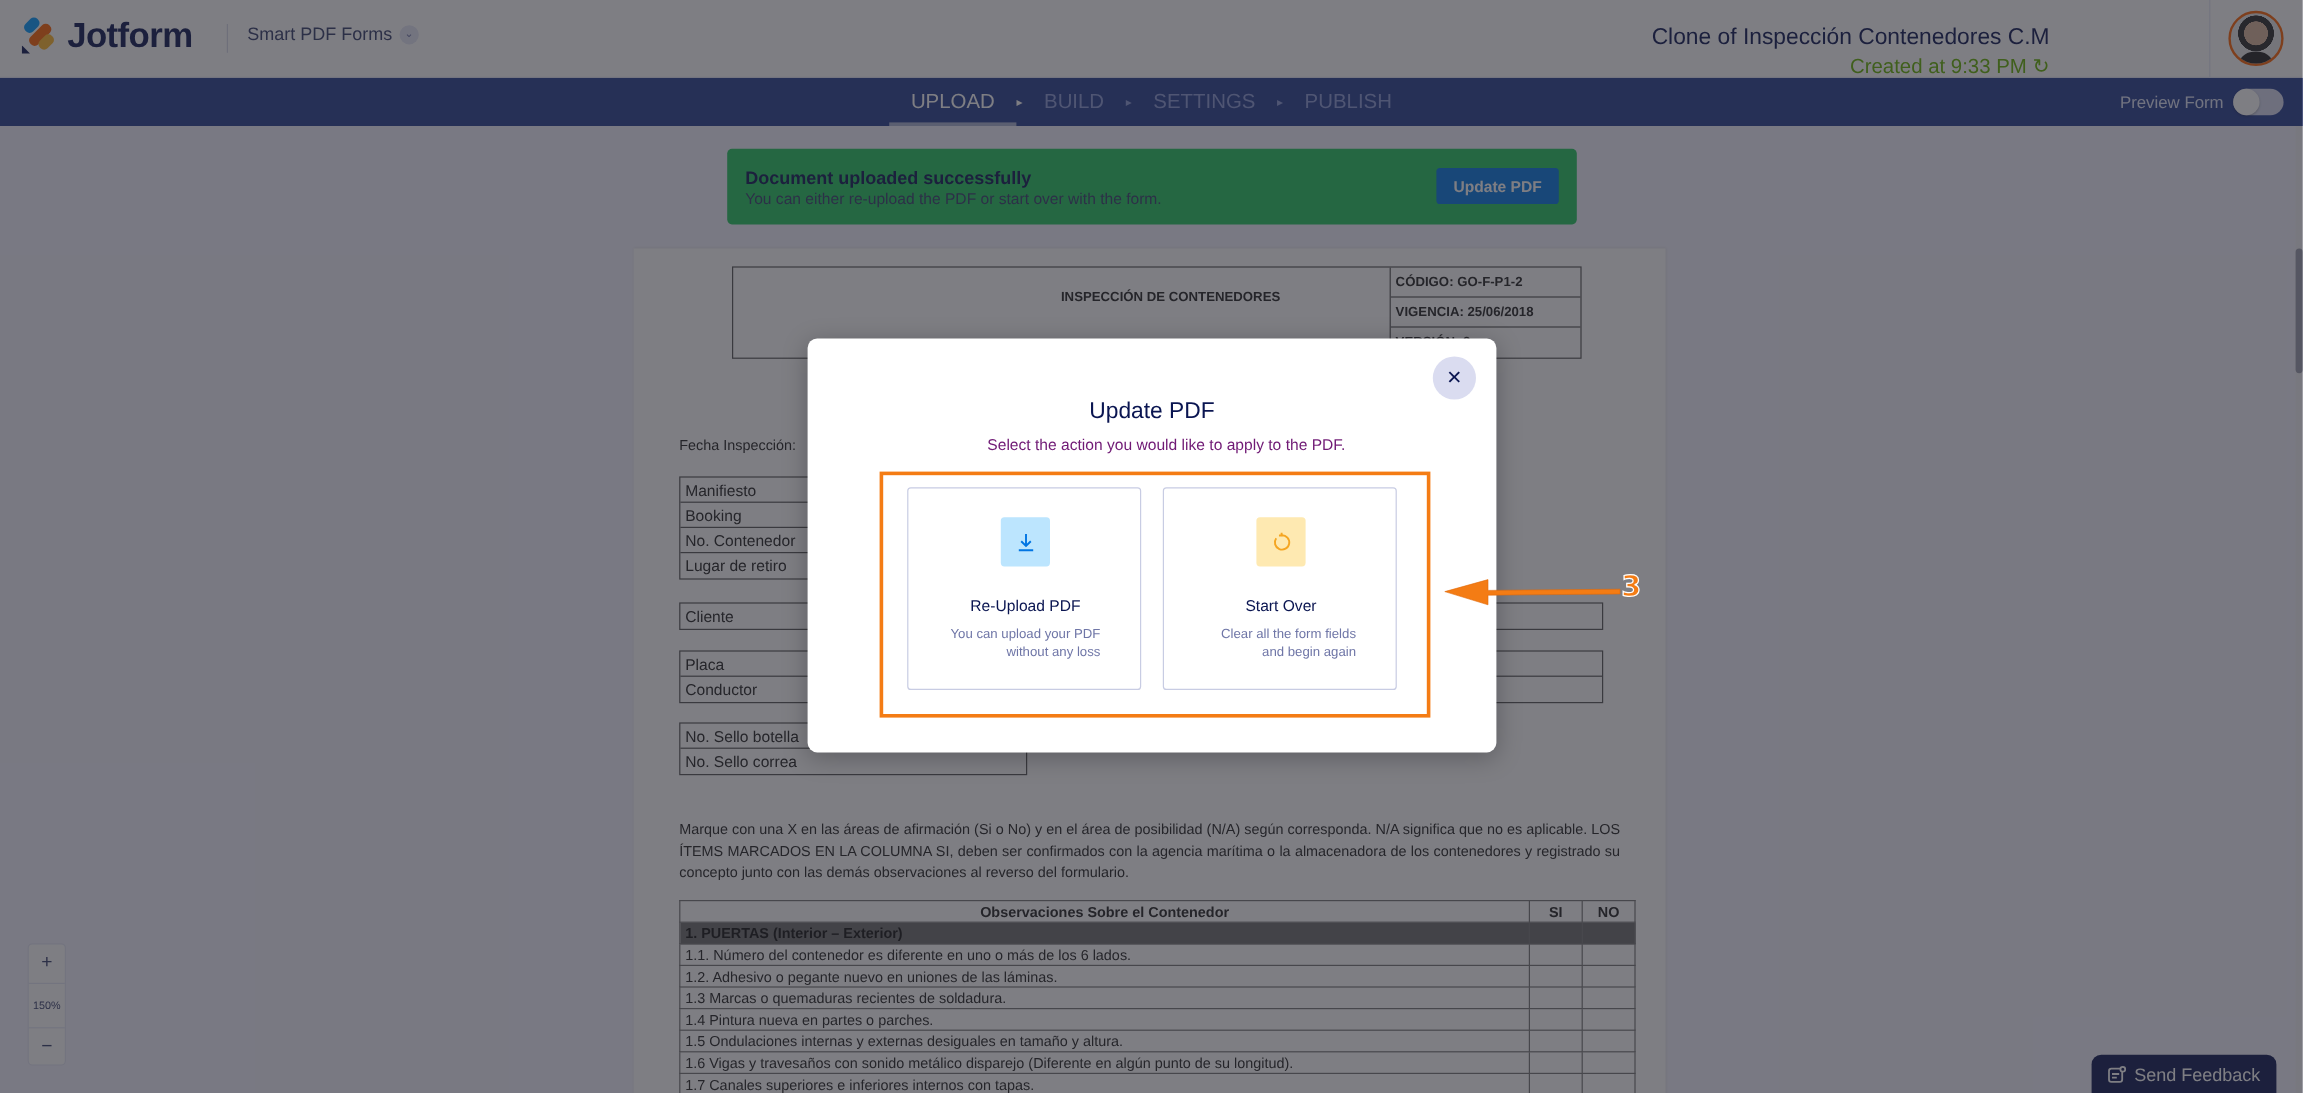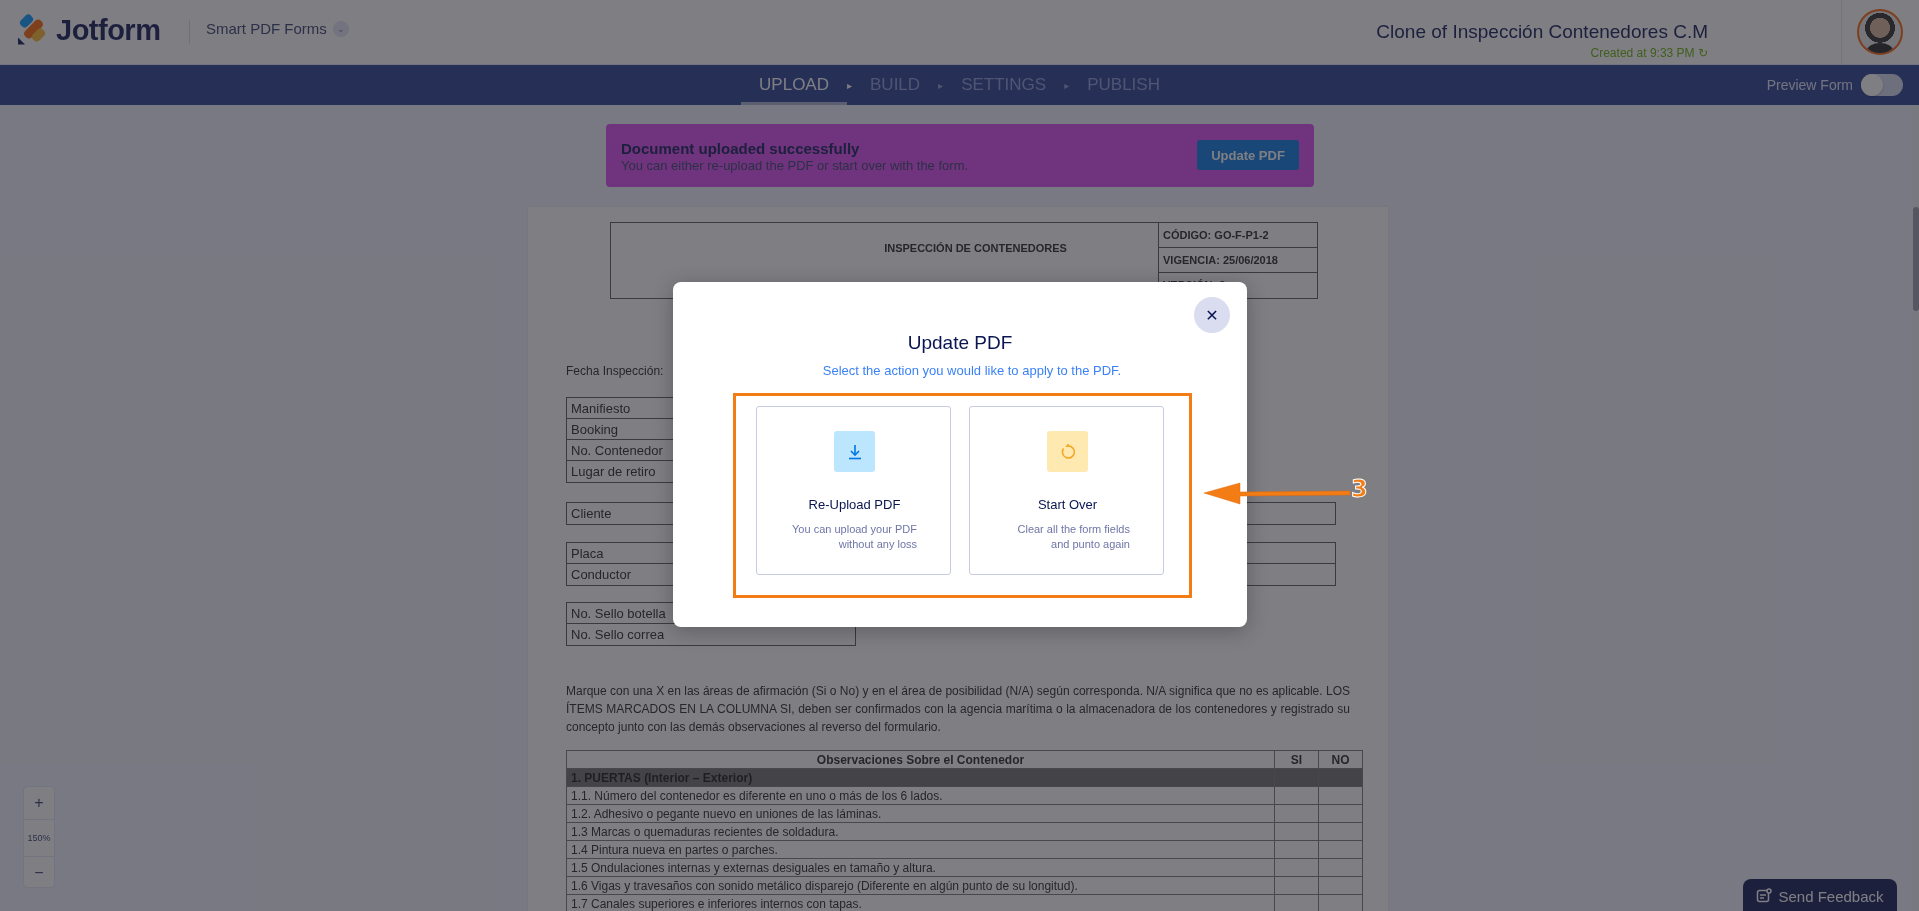--- a/index.html
+++ b/index.html
@@ -14,39 +14,39 @@
   .logo-mark .b1 { background: #0099ff; left: 4px; top: -2px; height: 14px; }
   .logo-mark .b2 { background: #ff6100; left: 11px; top: 2px; height: 22px; }
   .logo-mark .b3 { background: #ffb629; left: 16px; top: 12px; height: 14px; }
   .logo-mark .b4 { background: #0a1551; left: 0px; top: 22px; width: 7px; height: 7px; border-radius: 0; transform: none; clip-path: polygon(0 0, 100% 100%, 0 100%); }
   .logo-text { font-size: 29px; font-weight: 700; color: #0a1551; letter-spacing: -0.5px; }
   .hdr-divider { position: absolute; left: 189px; top: 20px; width: 1px; height: 24px; background: #d8dae9; }
   .product-switch { position: absolute; left: 206px; top: 20px; display: flex; align-items: center; gap: 6px; font-size: 15px; color: #343c6a; cursor: pointer; }
   .chev-circle { width: 16px; height: 16px; border-radius: 50%; background: #e3e5f5; display: flex; align-items: center; justify-content: center; font-size: 9px; color: #6f76a7; }
   .title-wrap { position: absolute; left: 0; width: 1708px; top: 9px; text-align: right; pointer-events: none; margin-top: 12px; }
   .form-title { font-size: 19px; color: #0a1551; font-weight: 500; pointer-events: auto; }
-  .created { font-size: 12px; color: #64b200; margin-top: 3px; pointer-events: auto; }
+  .created { font-size: 17px; color: #64b200; margin-top: 3px; pointer-events: auto; }
   .avatar-sep { position: absolute; left: 1841px; top: 0; width: 1px; height: 65px; background: #e3e5f5; }
   .avatar { position: absolute; left: 1857px; top: 9px; width: 46px; height: 46px; border-radius: 50%; border: 2px solid #ff6100; background: radial-gradient(circle at 50% 40%, #d9b49a 0 30%, #2a2a2a 31% 45%, #e8e8e8 46%); overflow: hidden; }
   .avatar::after { content: ""; position: absolute; left: 8px; bottom: -6px; width: 26px; height: 16px; border-radius: 50% 50% 0 0; background: #1f1f1f; }
 
   
   .navbar { position: absolute; left: 0; top: 65px; width: 1919px; height: 40px; background: #243c8f; }
   .steps { position: absolute; left: 0; width: 1919px; top: 0; height: 40px; display: flex; justify-content: center; align-items: center; gap: 0; }
   .step { font-size: 17px; color: #8a9ad6; padding: 0 18px; height: 40px; line-height: 40px; text-transform: uppercase; cursor: pointer; position: relative; }
   .step.active { color: #ffffff; }
   .step.active::after { content: ""; position: absolute; left: 0; right: 0; bottom: 0; height: 3px; background: #ffffff; opacity: .6; }
   .step-sep { color: #8a9ad6; font-size: 10px; }
   .step-sep.first { color: #ffffff; }
   .preview { position: absolute; right: 16px; top: 9px; display: flex; align-items: center; gap: 8px; font-size: 14px; color: #dfe4f7; }
   .toggle { width: 42px; height: 22px; border-radius: 11px; background: #d6daf0; position: relative; cursor: pointer; }
   .toggle-knob { position: absolute; left: 0; top: 0; width: 22px; height: 22px; border-radius: 50%; background: #ffffff; box-shadow: 0 1px 2px rgba(0,0,0,.25); }
 
   
-  .notice { position: absolute; left: 606px; top: 124px; width: 708px; height: 63px; background: #d946ef; border-radius: 4px; }
+  .notice { position: absolute; left: 606px; top: 124px; width: 708px; height: 63px; background: #22c55e; border-radius: 4px; }
   .notice-title { position: absolute; left: 15px; top: 16px; font-size: 15px; font-weight: 700; color: #0a1551; }
   .notice-sub { position: absolute; left: 15px; top: 34px; font-size: 13px; color: #343c6a; }
   .update-btn { position: absolute; right: 15px; top: 16px; width: 102px; height: 30px; background: #0075e3; color: #ffffff; border-radius: 3px; font-size: 13px; font-weight: 600; border: none; display: flex; align-items: center; justify-content: center; cursor: pointer; }
 
   
   .page { position: absolute; left: 528px; top: 207px; width: 860px; height: 720px; background: #ffffff; box-shadow: 0 0 2px rgba(0,0,0,.1); font-family: "Liberation Sans", sans-serif; color: #222; }
   .hdr-table { position: absolute; left: 82px; top: 15px; width: 708px; height: 77px; border: 1px solid #555; }
   .hdr-logo { position: absolute; left: 0; top: 0; width: 182px; height: 75px; border-right: 1px solid #555; display: flex; align-items: center; justify-content: center; gap: 6px; }
   .cm-mark { width: 42px; height: 50px; border: 6px solid #1b4b8c; border-radius: 12px 12px 12px 12px; border-right-color: transparent; position: relative; }
   .cm-mark::after { content: ""; position: absolute; left: 6px; top: 8px; width: 18px; height: 18px; background: #1b4b8c; transform: rotate(45deg); }
@@ -80,21 +80,21 @@
   .scroll-track { position: absolute; left: 1913px; top: 105px; width: 6px; height: 806px; background: #f0f0f4; }
   .scroll-thumb { position: absolute; left: 1913px; top: 207px; width: 6px; height: 104px; background: #9a9cac; border-radius: 3px; }
 
   
   .overlay { position: absolute; left: 0; top: 0; width: 1919px; height: 911px; background: rgba(40,40,48,0.6); }
 
   
   .modal { position: absolute; left: 673px; top: 282px; width: 574px; height: 345px; background: #ffffff; border-radius: 8px; box-shadow: 0 4px 20px rgba(0,0,0,.25); }
   .modal-close { position: absolute; left: 521px; top: 15px; width: 36px; height: 36px; border-radius: 50%; background: #dadcf0; border: none; display: flex; align-items: center; justify-content: center; font-size: 16px; color: #0a1551; cursor: pointer; }
   .modal-title { position: absolute; left: 0; width: 574px; top: 50px; text-align: center; font-size: 19px; color: #0a1551; font-weight: 500; }
-  .modal-sub { position: absolute; left: 0; width: 550px; top: 81px; text-align: center; font-size: 13px; color: #3b82f6; padding-left: 48px; }
+  .modal-sub { position: absolute; left: 0; width: 550px; top: 81px; text-align: center; font-size: 13px; color: #701a75; padding-left: 48px; }
   .highlight { position: absolute; left: 60px; top: 111px; width: 459px; height: 205px; border: 3px solid #f47c14; }
   .option { position: absolute; top: 124px; width: 195px; height: 169px; border: 1px solid #c8cce3; border-radius: 3px; background: #ffffff; cursor: pointer; }
   .option.reupload { left: 83px; }
   .option.startover { left: 296px; }
   .opt-icon { position: absolute; left: 77px; top: 24px; width: 41px; height: 41px; border-radius: 3px; display: flex; align-items: center; justify-content: center; }
   .reupload .opt-icon { background: #bce5fe; }
   .startover .opt-icon { background: #fee9b1; }
   .opt-title { position: absolute; left: 0; width: 195px; top: 90px; text-align: center; font-size: 13px; color: #0a1551; }
   .opt-desc { position: absolute; left: 0; width: 195px; top: 115px; text-align: right; font-size: 11px; color: #6f76a7; line-height: 15px; padding: 0 35px; }
 
@@ -282,20 +282,20 @@
   </div>
 
   <div class="option startover">
     <div class="opt-icon">
       <svg width="18" height="18" viewBox="0 0 18 18" fill="none" stroke="#f5a623" stroke-width="1.6">
           <path d="M4.5 5.5 A6 6 0 1 0 9 3"></path>
           <polyline points="9,1 9,3.2 6.8,3.2" fill="none"></polyline>
         </svg>
     </div>
     <div class="opt-title">Start Over</div>
-    <div class="opt-desc">Clear all the form fields and punto again</div>
+    <div class="opt-desc">Clear all the form fields and begin again</div>
   </div>
 </div>
 
 <svg class="annot" viewBox="0 0 175 36">
   <path d="M150 16 L40 17 L40 8 L4 18 L40 29 L40 21 L150 20 Z" fill="#f47c14" stroke="#e06a0a" stroke-width="0.5"></path>
 </svg>
 <div class="annot-num">3</div>
 
 </body></html>

